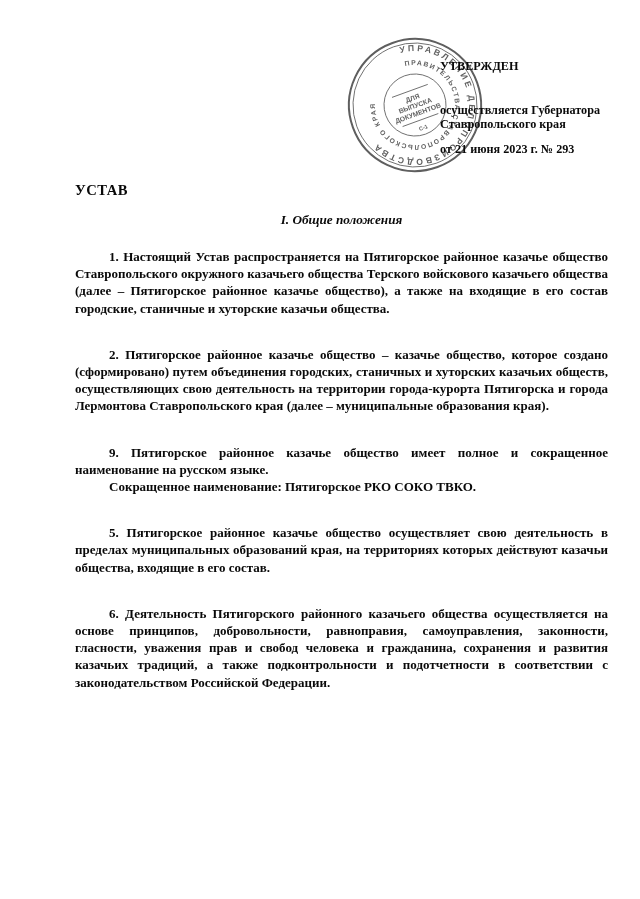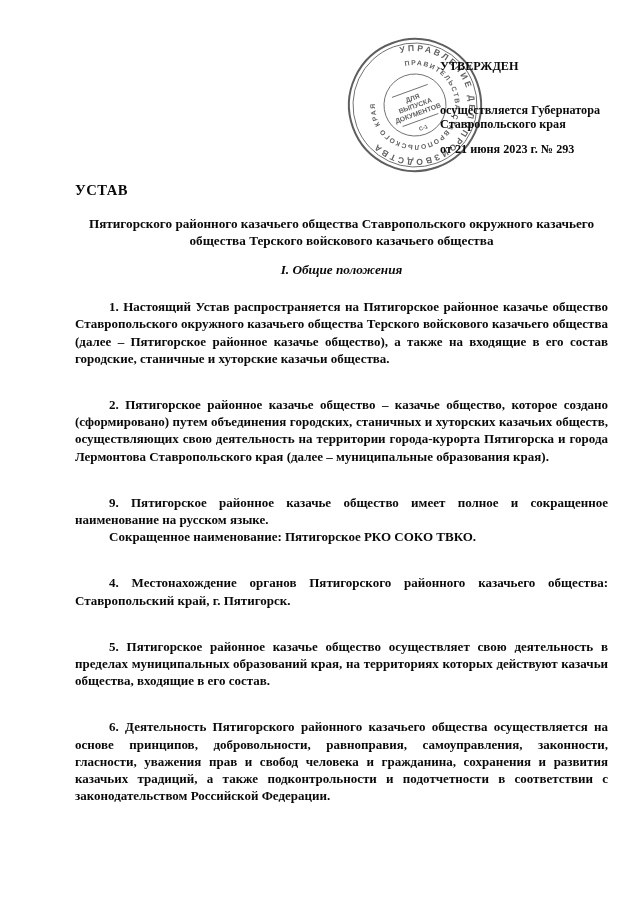--- a/index.html
+++ b/index.html
@@ -98,42 +98,38 @@
     <div class="l1">УТВЕРЖДЕН</div>
     <div class="l2">осуществляется Губернатора</div>
     <div class="l3">Ставропольского края</div>
     <div class="l4">от 21 июня 2023 г. № 293</div>
   </div>
 
   <div class="content">
 
     <div class="title">УСТАВ</div>
 
-    <div class="subtitle">Пятигорского районного казачьего общества Ставропольского окружного казачьего общества Терского войскового казачьего общества</div>
 
     <div class="section-heading">I. Общие положения</div>
 
     <div class="body-text">
 
       <div class="group">
         <p>1. Настоящий Устав распространяется на Пятигорское районное казачье общество Ставропольского окружного казачьего общества Терского войскового казачьего общества (далее – Пятигорское районное казачье общество), а также на входящие в его состав городские, станичные и хуторские казачьи общества.</p>
       </div>
 
       <div class="group">
         <p>2. Пятигорское районное казачье общество – казачье общество, которое создано (сформировано) путем объединения городских, станичных и хуторских казачьих обществ, осуществляющих свою деятельность на территории города-курорта Пятигорска и города Лермонтова Ставропольского края (далее – муниципальные образования края).</p>
       </div>
 
       <div class="group">
         <p>9. Пятигорское районное казачье общество имеет полное и сокращенное наименование на русском языке.</p>
         <p>Сокращенное наименование: Пятигорское РКО СОКО ТВКО.</p>
       </div>
 
-      <div class="group">
-        <p>4. Местонахождение органов Пятигорского районного казачьего общества: Ставропольский край, г. Пятигорск.</p>
-      </div>
 
       <div class="group">
         <p>5. Пятигорское районное казачье общество осуществляет свою деятельность в пределах муниципальных образований края, на территориях которых действуют казачьи общества, входящие в его состав.</p>
       </div>
 
       <div class="group">
         <p>6. Деятельность Пятигорского районного казачьего общества осуществляется на основе принципов, добровольности, равноправия, самоуправления, законности, гласности, уважения прав и свобод человека и гражданина, сохранения и развития казачьих традиций, а также подконтрольности и подотчетности в соответствии с законодательством Российской Федерации.</p>
       </div>
 
     </div>

